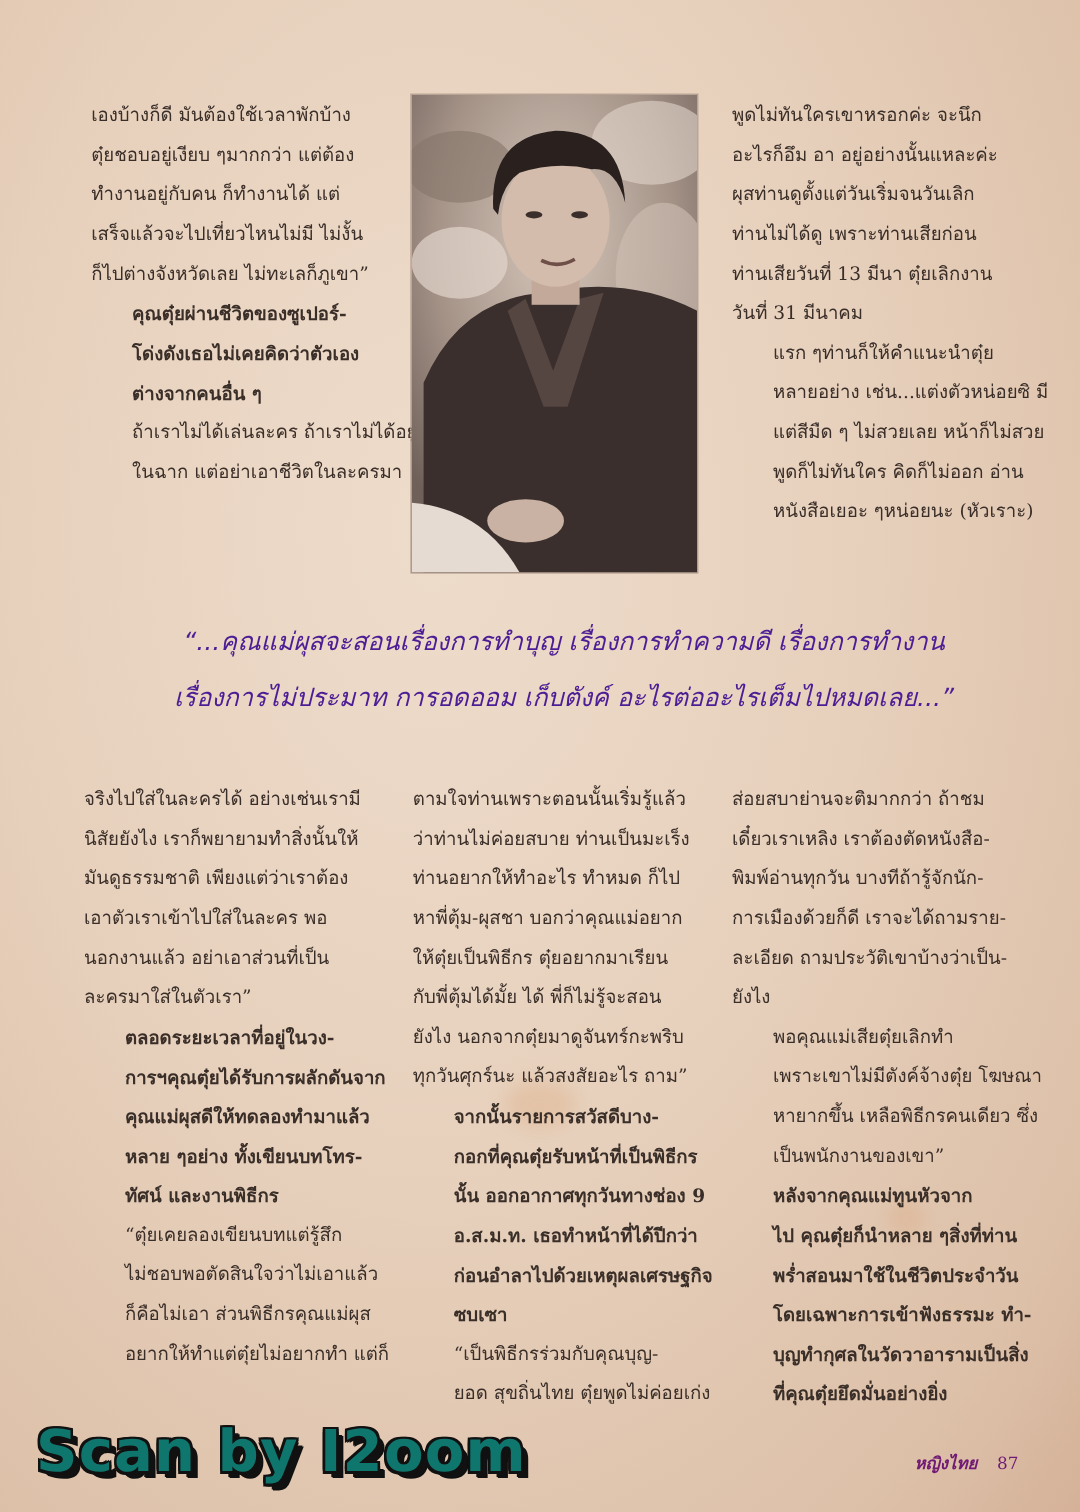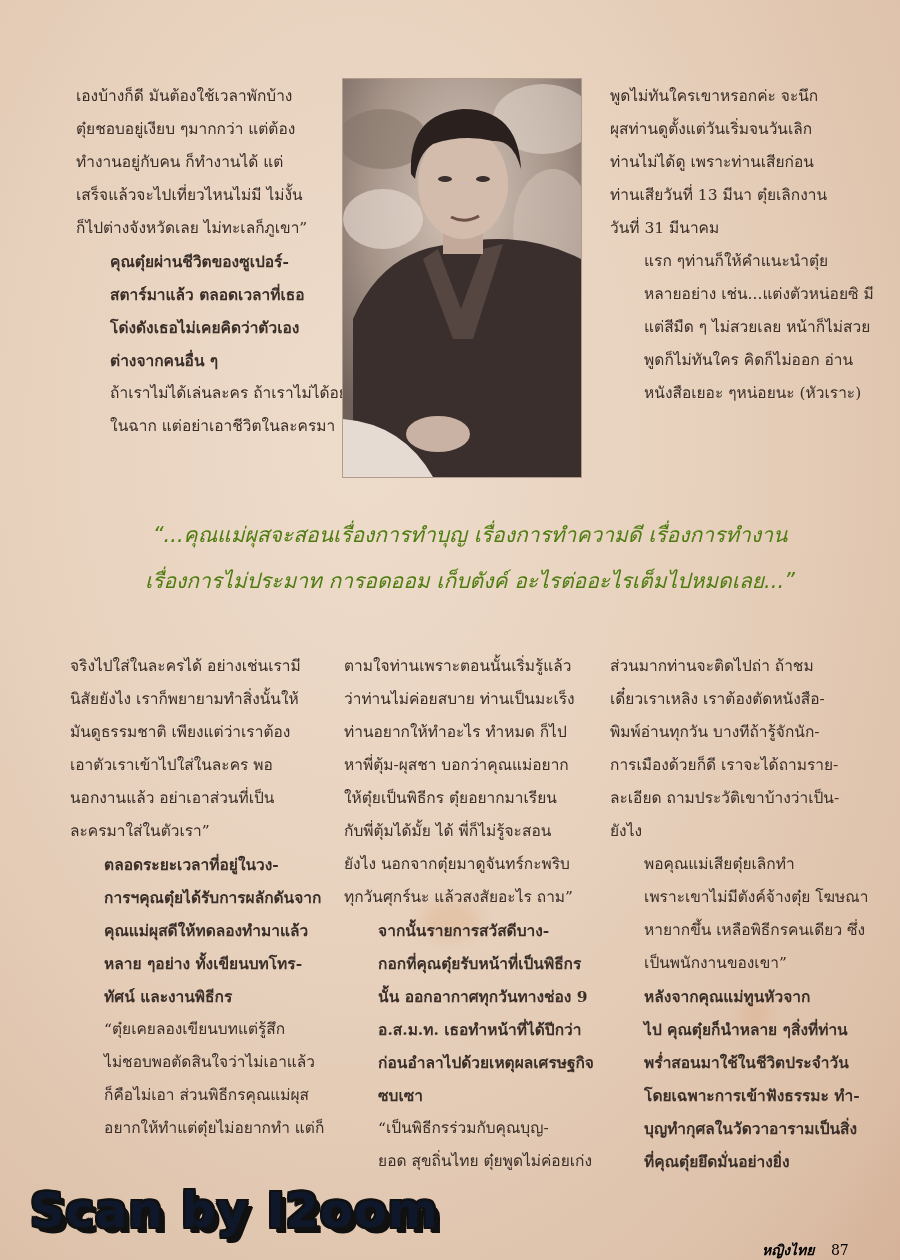--- a/index.html
+++ b/index.html
@@ -35,59 +35,58 @@
   }
   .photo svg { display: block; }
 
   .pull-quote {
     position: absolute; left: 110px; top: 512px; width: 720px;
     text-align: center;
     font-family: "DejaVu Sans", sans-serif;
     font-style: italic;
     font-size: 21px;
     line-height: 46px;
-    color: #4d7c0f;
+    color: #4c1d95;
   }
   .pull-quote .line { display: block; white-space: nowrap; }
 
   .watermark {
     position: absolute; left: 30px; top: 1182px;
     font-family: "DejaVu Sans", sans-serif;
     font-size: 48px; font-weight: bold;
-    color: #0f172a;
+    color: #0f766e;
     letter-spacing: 1px;
     text-shadow:
       -2px -2px 0 #111, 2px -2px 0 #111, -2px 2px 0 #111, 2px 2px 0 #111,
       0 -2px 0 #111, 0 2px 0 #111, -2px 0 0 #111, 2px 0 0 #111,
       5px 5px 0 #111, 6px 6px 0 #111;
   }
   .folio {
     position: absolute; left: 762px; top: 1208px;
     font-family: "DejaVu Serif", serif;
-    font-size: 14px; color: #000000; margin-top: 31px;
+    font-size: 14px; color: #701a75;
   }
   .folio .mag { font-style: italic; font-weight: bold; margin-right: 12px; }
 </style>
 </head>
 <body>
 
 <div class="stain" style="left:420px;top:900px;width:60px;height:40px;background:rgba(215,150,100,0.25);filter:blur(8px);"></div>
 <div class="stain" style="left:740px;top:1000px;width:30px;height:30px;background:rgba(215,150,100,0.2);filter:blur(6px);"></div>
 
 <div class="col" id="col-top-left">
     <p>
       <span class="line">เองบ้างก็ดี มันต้องใช้เวลาพักบ้าง</span>
       <span class="line">ตุ๋ยชอบอยู่เงียบ ๆมากกว่า แต่ต้อง</span>
       <span class="line">ทำงานอยู่กับคน ก็ทำงานได้ แต่</span>
       <span class="line">เสร็จแล้วจะไปเที่ยวไหนไม่มี ไม่งั้น</span>
       <span class="line">ก็ไปต่างจังหวัดเลย ไม่ทะเลก็ภูเขา”</span>
     </p>
     <p class="indent bold">
       <span class="line">คุณตุ๋ยผ่านชีวิตของซูเปอร์-</span>
-      <span class="line">สตาร์มาแล้ว ตลอดเวลาที่เธอ</span>
       <span class="line">โด่งดังเธอไม่เคยคิดว่าตัวเอง</span>
       <span class="line">ต่างจากคนอื่น ๆ</span>
     </p>
     <p class="indent">
       <span class="line">ถ้าเราไม่ได้เล่นละคร ถ้าเราไม่ได้อยู่</span>
       <span class="line">ในฉาก แต่อย่าเอาชีวิตในละครมา</span>
     </p>
   </div>
 
 <div class="photo" title="ภาพคุณตุ๋ย">
@@ -123,20 +122,21 @@
 
     <ellipse cx="95" cy="355" rx="32" ry="18" fill="#c9b2a3"></ellipse>
 
     <path d="M0 340 Q60 345 90 398 L0 398 Z" fill="#e6dbd2"></path>
   </svg>
 </div>
 
 <div class="col" id="col-top-right">
     <p>
       <span class="line">พูดไม่ทันใครเขาหรอกค่ะ จะนึก</span>
+      <span class="line">อะไรก็อึม อา อยู่อย่างนั้นแหละค่ะ</span>
       <span class="line">ผุสท่านดูตั้งแต่วันเริ่มจนวันเลิก</span>
       <span class="line">ท่านไม่ได้ดู เพราะท่านเสียก่อน</span>
       <span class="line">ท่านเสียวันที่ 13 มีนา ตุ๋ยเลิกงาน</span>
       <span class="line">วันที่ 31 มีนาคม</span>
     </p>
     <p class="indent">
       <span class="line">แรก ๆท่านก็ให้คำแนะนำตุ๋ย</span>
       <span class="line">หลายอย่าง เช่น...แต่งตัวหน่อยซิ มี</span>
       <span class="line">แต่สีมืด ๆ ไม่สวยเลย หน้าก็ไม่สวย</span>
       <span class="line">พูดก็ไม่ทันใคร คิดก็ไม่ออก อ่าน</span>
@@ -191,21 +191,21 @@
       <span class="line">ก่อนอำลาไปด้วยเหตุผลเศรษฐกิจ</span>
       <span class="line">ซบเซา</span>
     </p>
     <p class="indent">
       <span class="line">“เป็นพิธีกรร่วมกับคุณบุญ-</span>
       <span class="line">ยอด สุขถิ่นไทย ตุ๋ยพูดไม่ค่อยเก่ง</span>
     </p>
   </div>
 <div class="col" id="col-bot-right">
     <p>
-      <span class="line">ส่วนมากท่านจะติดไปถ่า ถ้าชม</span>
+      <span class="line">ส่อยสบาย่านจะติมากกว่า ถ้าชม</span>
       <span class="line">เดี๋ยวเราเหลิง เราต้องตัดหนังสือ-</span>
       <span class="line">พิมพ์อ่านทุกวัน บางทีถ้ารู้จักนัก-</span>
       <span class="line">การเมืองด้วยก็ดี เราจะได้ถามราย-</span>
       <span class="line">ละเอียด ถามประวัติเขาบ้างว่าเป็น-</span>
       <span class="line">ยังไง</span>
     </p>
     <p class="indent">
       <span class="line">พอคุณแม่เสียตุ๋ยเลิกทำ</span>
       <span class="line">เพราะเขาไม่มีตังค์จ้างตุ๋ย โฆษณา</span>
       <span class="line">หายากขึ้น เหลือพิธีกรคนเดียว ซึ่ง</span>

